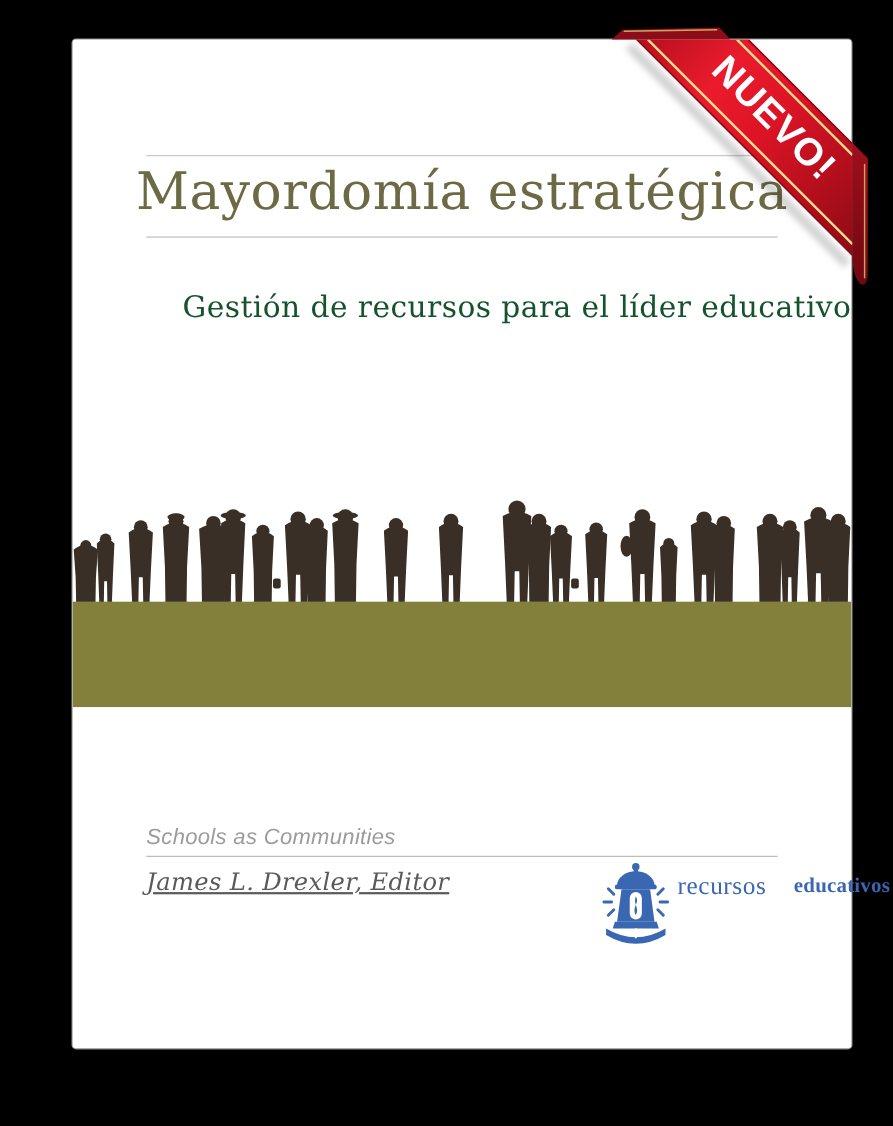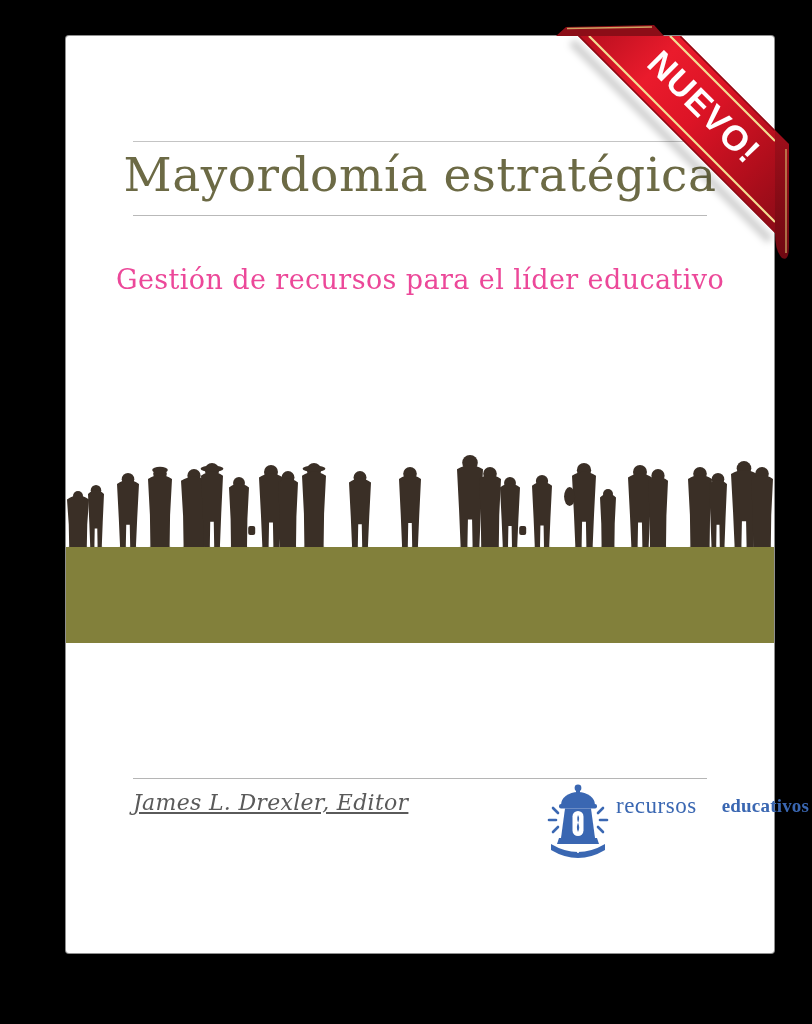--- a/index.html
+++ b/index.html
@@ -14,22 +14,22 @@
   }
   .rule{position:absolute;left:67px;width:574px;height:1px;background:#c4c4c4;}
   .rule-top{top:105px;}
   .rule-mid{top:179px;background:#b9b9b9;}
   .rule-bottom{top:742px;background:#b5b5b5;}
   .book-title{
     position:absolute;left:0;top:111px;width:100%;text-align:center;
     font-size:47px;color:#6c6a45;letter-spacing:.5px;font-weight:400;
   }
   .book-subtitle{
-    position:absolute;left:0;top:228px;width:100%;text-align:center;
-    font-size:27px;color:#ec4899;letter-spacing:.4px;
+    position:absolute;left:0;top:228px;width:100%;text-align:right;
+    font-size:27px;color:#14532d;letter-spacing:.4px;
   }
   .series-label{
     position:absolute;left:67px;top:714px;
     font-family:"Liberation Sans",sans-serif;font-style:italic;
     font-size:20px;color:#9b9b9b;letter-spacing:.3px;
   }
   .editor-label{
     position:absolute;left:67px;top:754px;
     font-style:italic;font-size:22px;color:#5a5a5a;letter-spacing:.3px;text-decoration:underline;
   }
@@ -125,20 +125,21 @@
         <feGaussianBlur stdDeviation="1.1"></feGaussianBlur>
       </filter>
     </defs>
     <rect x="0" y="100" width="708" height="96" fill="#82803b"></rect>
     <g clip-path="url(#bandClipCrowd)" filter="url(#refBlur)" opacity="0.96" transform="translate(0,200) scale(1,-1)">
       <use href="#crowdShapes" fill="#5e5b33"></use>
     </g>
     <use href="#crowdShapes" fill="#3a2f26"></use>
   </svg>
 
+  <div class="series-label">Schools as Communities</div>
   <div class="rule rule-bottom"></div>
   <div class="editor-label">James L. Drexler, Editor</div>
 
   <div class="logo">
     <svg class="logo-icon-svg" viewBox="0 0 62 82">
       <g fill="#3a67b2" stroke="none">
         <circle cx="31" cy="6" r="3.4"></circle>
         <rect x="29" y="8" width="4" height="4"></rect>
         <path d="M14,23 A17,13 0 0 1 48,23 Z"></path>
         <rect x="12" y="22" width="38" height="4.5" rx="2"></rect>

